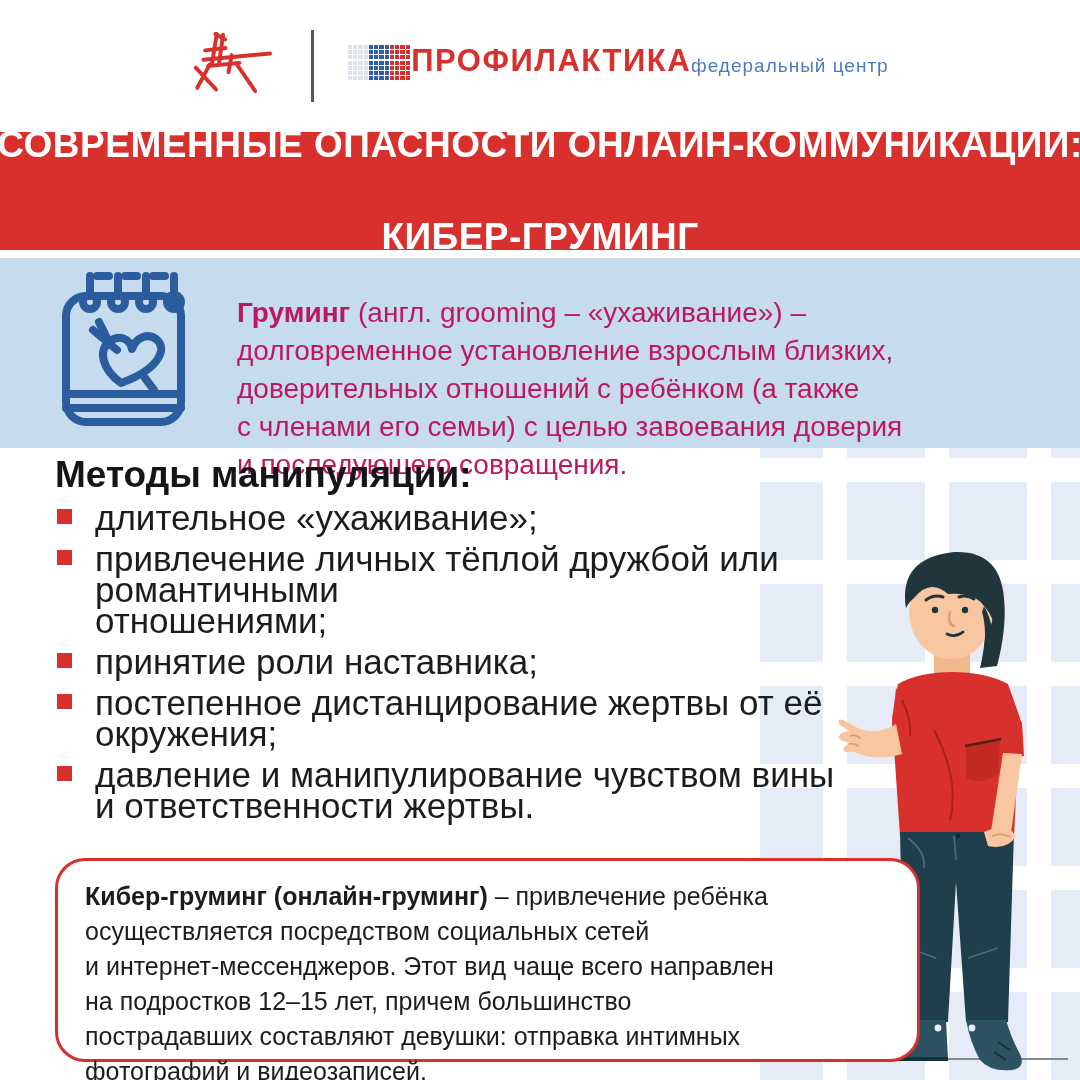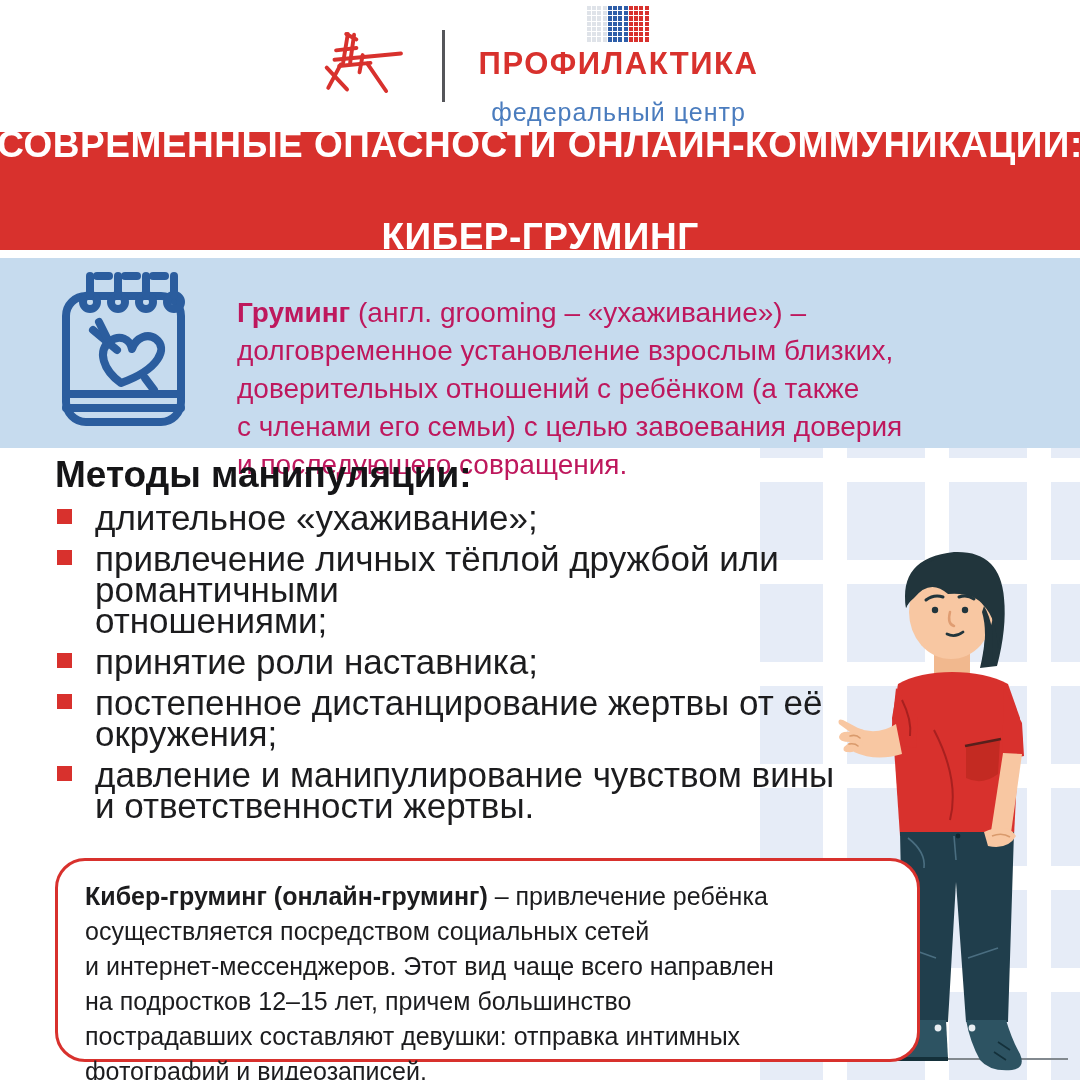--- a/index.html
+++ b/index.html
@@ -7,29 +7,29 @@
     width:1080px;height:1080px;position:relative;overflow:hidden;
     background:#ffffff;
     font-family:"Liberation Sans","DejaVu Sans",sans-serif;
     color:#1c1c1e;
   }
   
   .header{position:absolute;left:0;top:0;width:1080px;height:132px;background:#fff;z-index:5;}
   .logo-row{position:absolute;left:0;top:0;width:100%;height:132px;display:flex;align-items:center;justify-content:center;gap:34px;}
   .chair{width:86px;height:80px;}
   .divider{width:3px;height:72px;background:#55565a;}
-  .brand{display:flex;flex-direction:column;align-items:center;}
+  .brand{display:flex;flex-direction:row;align-items:flex-start;}
   .flag{width:63px;height:37px;margin-bottom:5px;
     background-image:
       repeating-linear-gradient(to right,transparent 0 4px,#ffffff 4px 5.25px),
       repeating-linear-gradient(to bottom,transparent 0 4px,#ffffff 4px 5.25px),
       linear-gradient(to right,#dfe3e9 0 33.4%,#2e5ea8 33.4% 66.7%,#d8312d 66.7% 100%);
   }
   .brand-title{font-size:31px;font-weight:bold;color:#d8312d;letter-spacing:1.5px;line-height:32px;}
-  .brand-sub{font-size:25px;color:#4a7cbe;letter-spacing:1px;margin-top:18px;}
+  .brand-sub{font-size:19px;color:#4a7cbe;letter-spacing:1px;margin-top:10px;}
   
   .banner{position:absolute;left:0;top:132px;width:1080px;height:118px;background:#d8312d;z-index:5;
     display:flex;flex-direction:column;align-items:center;justify-content:center;gap:44px;}
   .banner div{color:#ffffff;font-weight:bold;font-size:37px;line-height:48px;letter-spacing:0.5px;text-align:center;white-space:nowrap;}
   
   .def-panel{position:absolute;left:0;top:258px;width:1080px;height:190px;background:#c6dbee;z-index:5;}
   .def-icon{position:absolute;left:57px;top:8px;width:133px;height:165px;}
   .def-text{position:absolute;left:237px;top:8px;width:810px;font-size:28px;line-height:38px;white-space:pre-line;color:#be185d;}
   .def-text b{font-weight:bold;}
   

